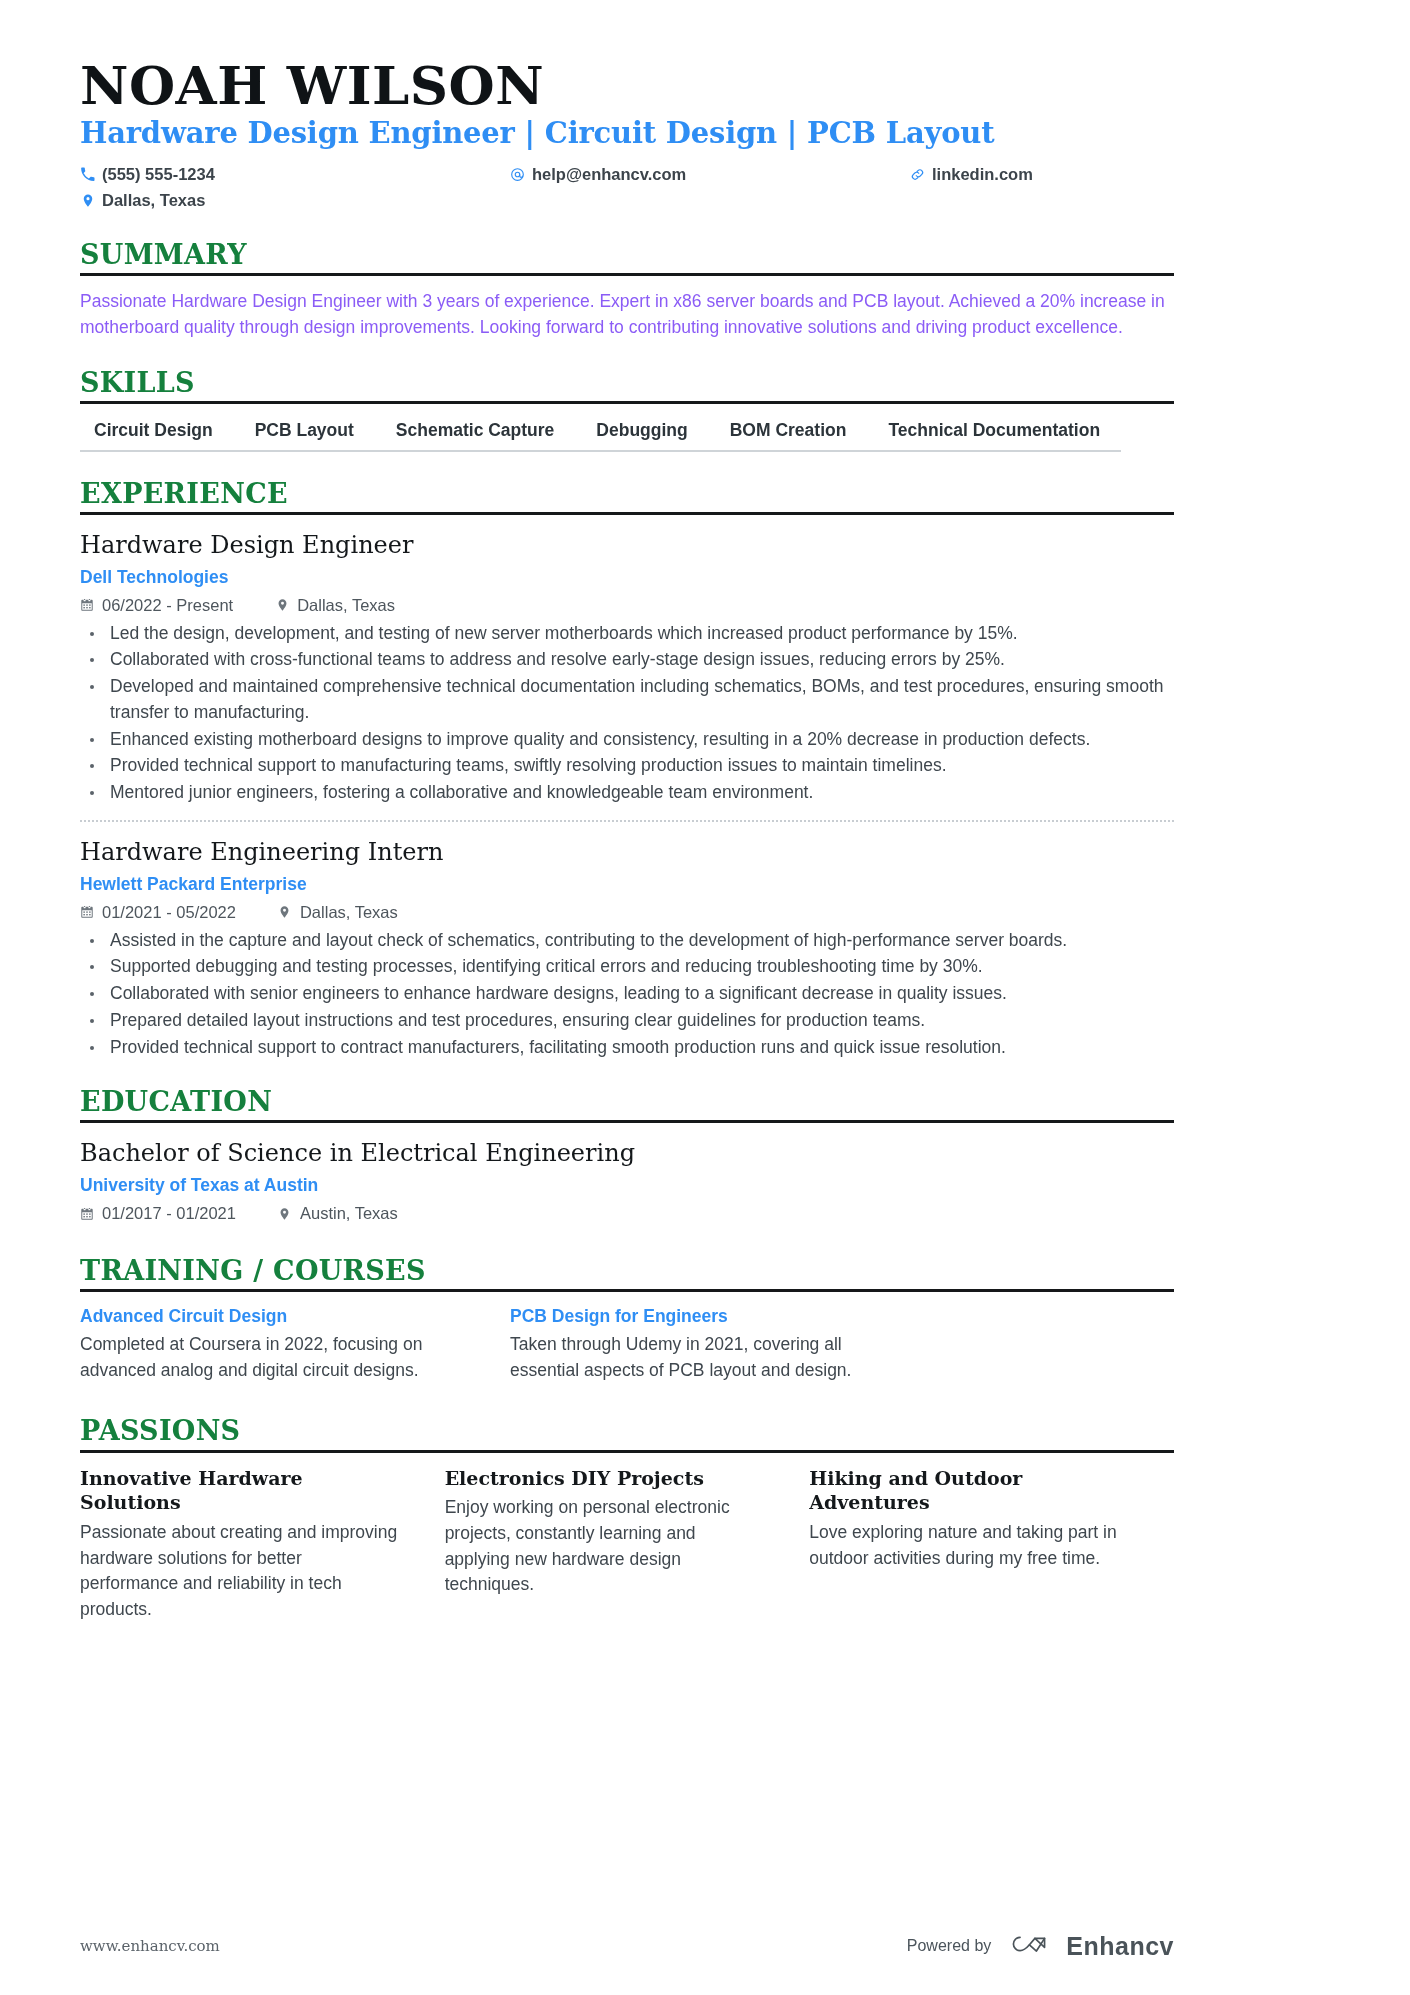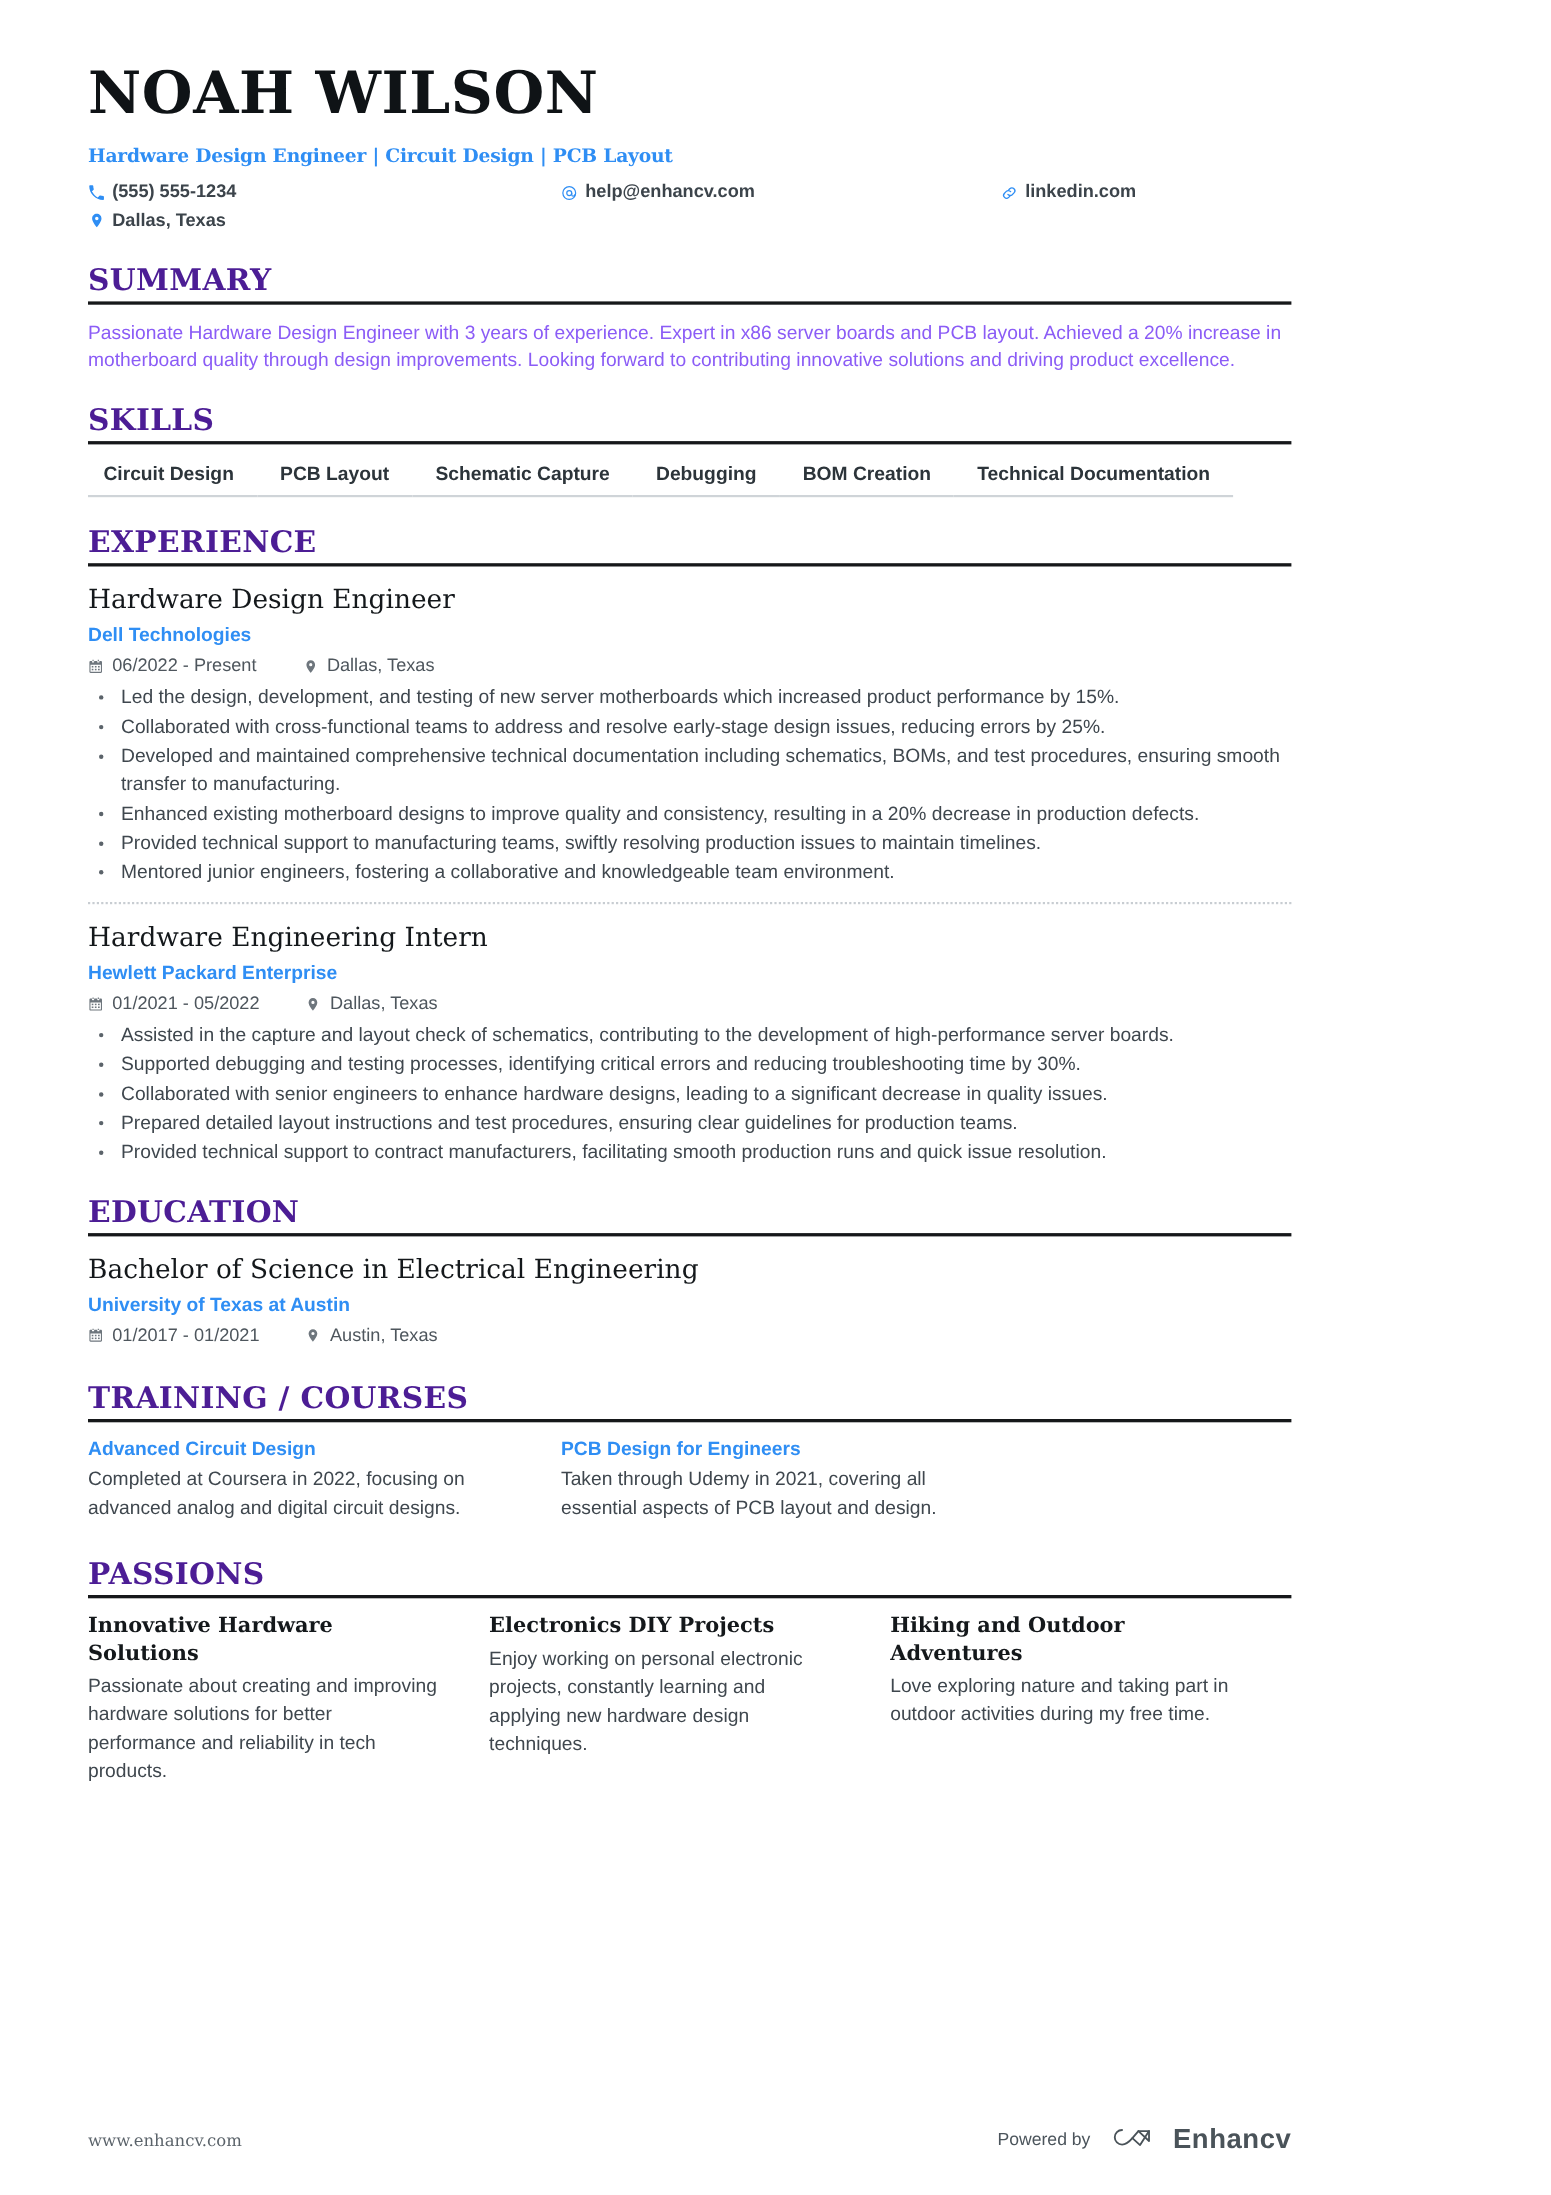--- a/index.html
+++ b/index.html
@@ -30,25 +30,25 @@
     font-family: "DejaVu Serif", serif;
     font-size: 53px;
     font-weight: 700;
     letter-spacing: 0.5px;
     color: #0f1316;
     line-height: 1.12;
   }
 
   .headline {
     font-family: "DejaVu Serif", serif;
-    font-size: 17px;
+    font-size: 29px;
     font-weight: 700;
     color: #2f8ef4;
     line-height: 1.3;
-    margin-top: 16px;
+    margin-top: 0;
     letter-spacing: -0.2px;
   }
 
   .contact-rows { margin-top: 9px; }
 
   .contact-row {
     display: flex;
     align-items: flex-start;
     line-height: 1.55;
   }
@@ -79,21 +79,21 @@
   .ci-icon svg { display: block; }
 
   
   .section { margin-top: 26px; }
 
   .section-title {
     font-family: "DejaVu Serif", serif;
     font-size: 27px;
     font-weight: 700;
     letter-spacing: 0.3px;
-    color: #4c1d95;
+    color: #15803d;
     line-height: 1.15;
     padding-bottom: 3px;
   }
 
   .section-rule {
     height: 3px;
     background: #16181a;
     width: 100%;
     margin-bottom: 13px;
   }

